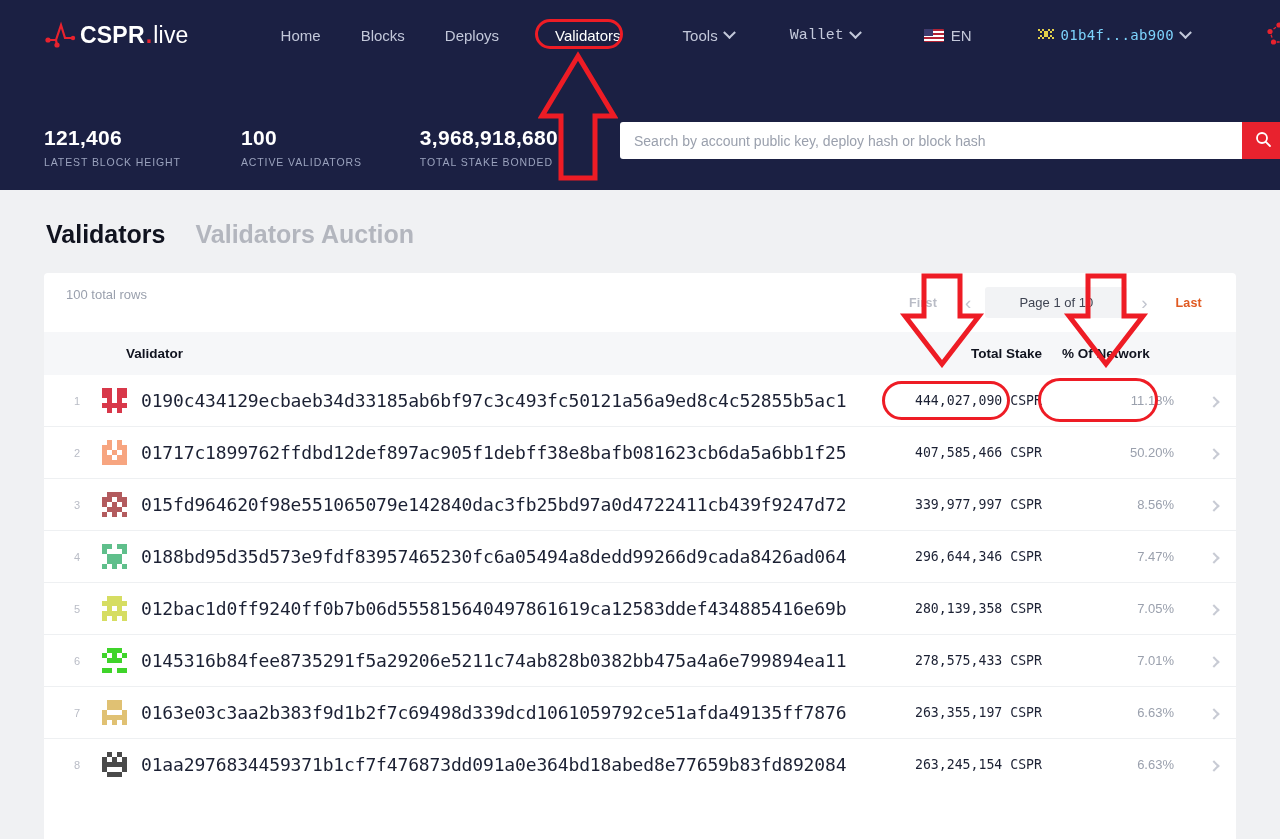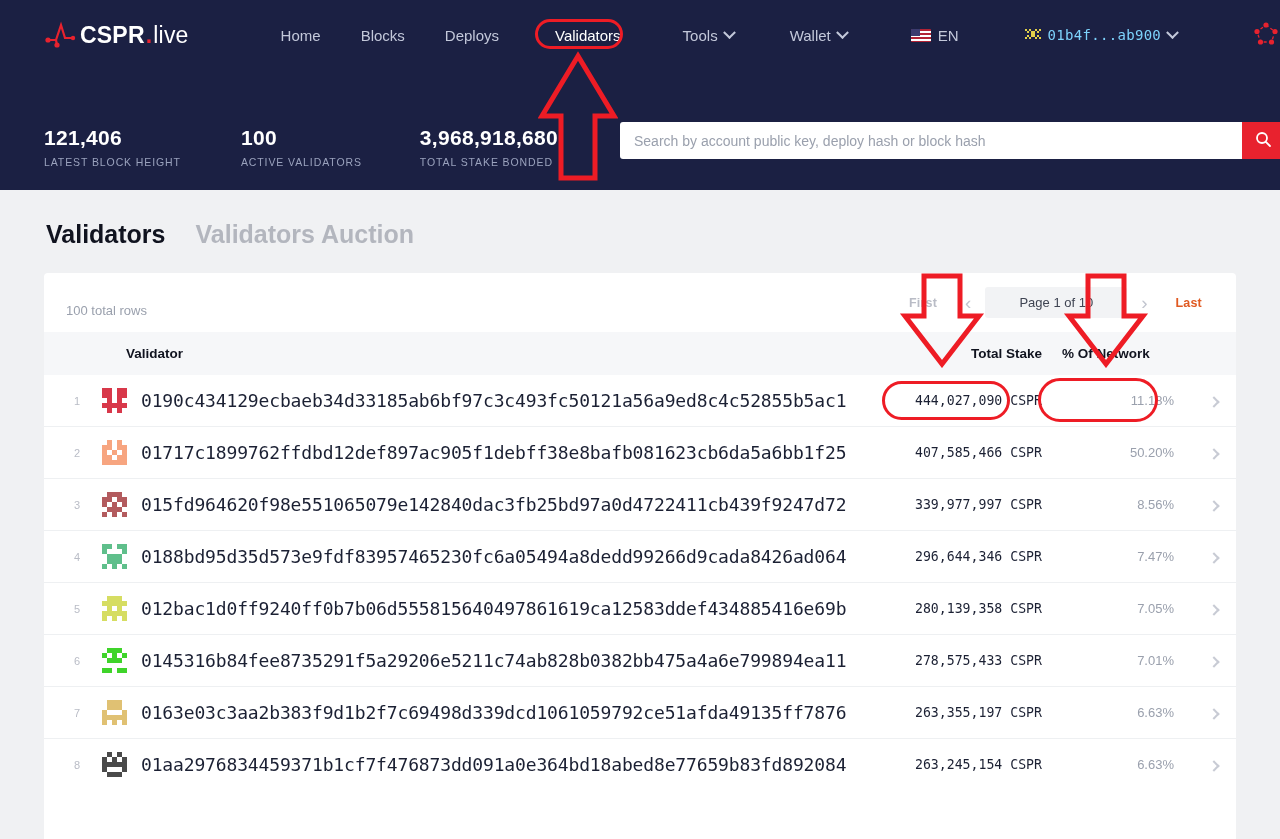--- a/index.html
+++ b/index.html
@@ -98,21 +98,21 @@
   }
   .erarow { display: flex; justify-content: center; padding: 22px 0 0 0; }
   .era {
     font-size: 14.5px; font-weight: bold; padding: 11px 0; width: 155px;
     text-align: center; cursor: pointer;
   }
   .era.active { background: #0a2cb4; color: #ffffff; border-radius: 3px 0 0 3px; }
   .era.inactive { background: #f0f1f3; color: #3e2b35; border-radius: 0 3px 3px 0; }
 
   .toolbar {
-    display: flex; align-items: flex-end; justify-content: space-between;
+    display: flex; align-items: flex-start; justify-content: space-between;
     padding: 14px 20px 14px 22px;
   }
   .totalrows { color: #9aa0ad; font-size: 13px; }
   .pager { display: flex; align-items: center; gap: 0; }
   .pg { font-size: 12.5px; font-weight: bold; letter-spacing: .2px; cursor: pointer; }
   .pg-first { color: #b9bcc6; padding: 6px 14px; }
   .pg-last { color: #e05a22; padding: 6px 14px; }
   .pg-arrow {
     color: #c2c5cf; font-size: 19px; padding: 2px 14px; cursor: pointer;
     font-family: "Liberation Sans", sans-serif; line-height: 1;
@@ -200,21 +200,21 @@
         <div class="navlink nav-gap-1">
           <span>Deploys</span>
         </div>
         <div class="navlink active nav-gap-1" style="margin-left:22px;padding-left:20px;padding-right:20px;">
           <span>Validators</span>
         </div>
         <div class="navlink nav-gap-2" style="margin-left:28px;">
           <span>Tools</span>
           <span class="chev"></span>
         </div>
-        <div class="navlink nav-gap-2" style="margin-left:28px;">
+        <div class="navlink nav-gap-2" style="margin-left:28px;font-family:Liberation Mono, monospace;">
           <span>Wallet</span>
           <span class="chev"></span>
         </div>
         <div class="navlink" style="margin-left:36px;">
           <span class="flag"></span>
           <span>EN</span>
         </div>
         <div class="navlink" style="margin-left:38px;">
           <span class="acct-ident">
             <svg width="16" height="16" viewBox="0 0 8 8" shape-rendering="crispEdges">

